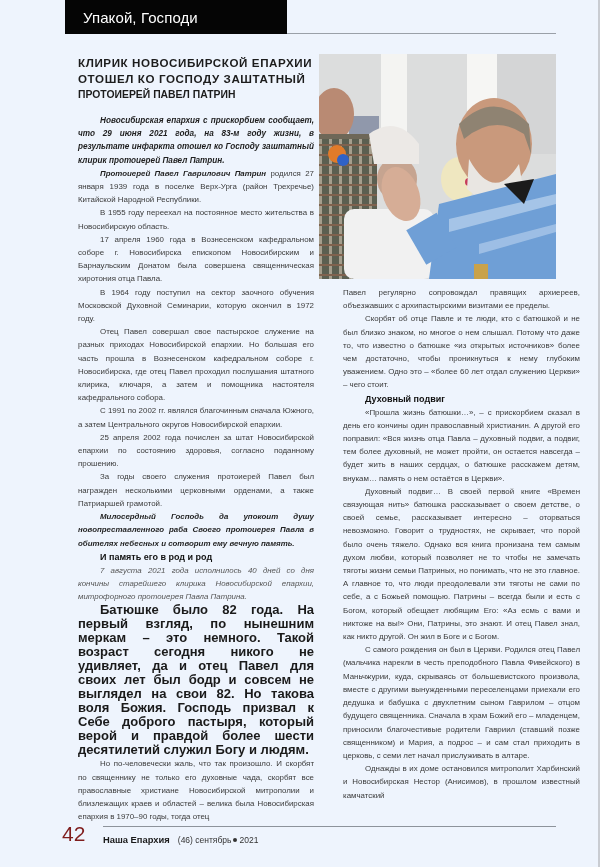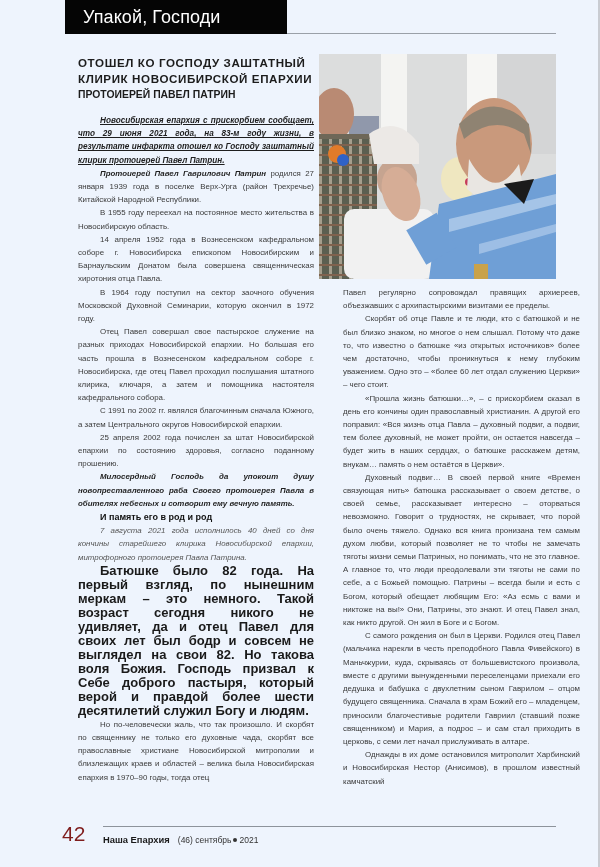--- a/index.html
+++ b/index.html
@@ -7,42 +7,42 @@
     width:600px; height:867px; overflow:hidden;
     background:#eef4fd;
     font-family:"Liberation Sans", sans-serif;
     color:#2a2a2a;
     position:relative;
   }
   .page-edge { position:absolute; right:0; top:0; width:2px; height:867px; background:#c9ccd2; }
   .section-bar {
     position:absolute; left:65px; top:0; width:222px; height:34px;
     background:#050505; color:#fff;
-    font-family:"Liberation Sans", sans-serif; font-size:18px;
+    font-family:"Liberation Sans", sans-serif; font-size:15px;
     display:flex; align-items:center; padding-left:18px; box-sizing:border-box;
     transform-origin:left; letter-spacing:0.1px;
   }
   .section-rule { position:absolute; left:287px; top:33px; width:269px; height:1px; background:#9aa0a8; }
   .headline {
     position:absolute; left:78px; top:55px; width:236px;
     font-family:"Liberation Sans", sans-serif; font-weight:bold;
     font-size:11.6px; line-height:16px; color:#1c1c1c; letter-spacing:0.6px;
     text-transform:uppercase;
   }
   .headline .l3 { font-size:10.4px; letter-spacing:0; }
   .photo {
     position:absolute; left:319px; top:54px; width:237px; height:225px;
     overflow:hidden; background:#d9dadb;
   }
   .col { position:absolute; font-size:7.9px; line-height:13.2px; color:#3a3a3a; text-align:justify; }
   .col-left { left:78px; top:114px; width:236px; }
   .col-right { left:319px; top:286px; width:237px;margin-left:24px; }
   .col p { margin:0; text-indent:22px; }
   .col p.noind { text-indent:0; }
-  .lead { font-style:italic; color:#1e1e1e; font-weight:bold; font-size:8.2px;text-decoration:underline; }
+  .lead { font-style:italic; color:#1e1e1e; font-weight:bold; font-size:8.2px; }
   .b-i { font-weight:bold; font-style:italic; color:#1e1e1e; }
   .subhead { font-weight:bold; font-size:9px; color:#111; margin:0; text-indent:22px; line-height:14px; }
   .intro-it { font-style:italic; color:#555; }
   .bold-para { font-weight:bold; font-size:13px; color:#1a1a1a; line-height:14px; }
   .footer-rule { position:absolute; left:103px; top:826px; width:453px; height:1px; background:#8d939b; }
   .page-num { position:absolute; left:62px; top:822px; font-size:21px; color:#7f1d1d; font-family:"Liberation Sans", sans-serif; }
   .footer-info { position:absolute; left:103px; top:834px; font-size:8.5px; color:#333; display:flex; align-items:center; gap:2px; }
   .footer-info .mag { font-weight:bold; font-size:9.4px; color:#1a1a1a; margin-right:6px; }
   .footer-info .dot { width:4px; height:4px; border-radius:50%; background:#333; display:inline-block; }
 </style>
@@ -50,22 +50,22 @@
 <body>
 
 <div class="page-edge"></div>
 
 <div class="section-bar">
   <span>Упакой, Господи</span>
 </div>
 <div class="section-rule"></div>
 
 <div class="headline">
+  <div>клирик Новосибирской епархии</div>
   <div>Отошел ко Господу заштатный</div>
-  <div>клирик Новосибирской епархии</div>
   <div class="l3">протоиерей Павел Патрин</div>
 </div>
 
 <div class="photo" aria-label="Протоиерей Павел Патрин в голубом облачении благословляет прихожан">
   <svg width="237" height="225" viewBox="0 0 237 225">
     <rect width="237" height="225" fill="#dcdddd"></rect>
     <rect x="62" y="0" width="26" height="110" fill="#f4f4f2"></rect>
     <rect x="148" y="0" width="30" height="95" fill="#f6f6f4"></rect>
     <rect x="178" y="0" width="59" height="100" fill="#d4d5d6"></rect>
     <rect x="30" y="62" width="30" height="40" fill="#5d6a8a" opacity="0.6"></rect>
@@ -96,35 +96,37 @@
     <ellipse cx="82" cy="140" rx="18" ry="28" fill="#d6ad96" transform="rotate(-20 82 140)"></ellipse>
     <rect x="95" y="165" width="35" height="40" fill="#6f9fd6" transform="rotate(-30 112 185)"></rect>
     <rect x="155" y="210" width="14" height="15" fill="#c9a24a"></rect>
   </svg>
 </div>
 
 <div class="col col-left">
   <p class="lead">Новосибирская епархия с прискорбием сообщает, что 29 июня 2021 года, на 83-м году жизни, в результате инфаркта отошел ко Господу заштатный клирик протоиерей Павел Патрин.</p>
   <p><span class="b-i">Протоиерей Павел Гаврилович Патрин</span><span> родился 27 января 1939 года в поселке Верх-Урга (район Трехречье) Китайской Народной Республики.</span></p>
   <p>В 1955 году переехал на постоянное место жительства в Новосибирскую область.</p>
-  <p>14 апреля 1952 года в Вознесенском кафедральном соборе г. Новосибирска епископом Новосибирским и Барнаульским Донатом была совершена священническая хиротония отца Павла.</p>
+  <p>17 апреля 1960 года в Вознесенском кафедральном соборе г. Новосибирска епископом Новосибирским и Барнаульским Донатом была совершена священническая хиротония отца Павла.</p>
   <p>В 1964 году поступил на сектор заочного обучения Московской Духовной Семинарии, которую окончил в 1972 году.</p>
   <p>Отец Павел совершал свое пастырское служение на разных приходах Новосибирской епархии. Но большая его часть прошла в Вознесенском кафедральном соборе г. Новосибирска, где отец Павел проходил послушания штатного клирика, ключаря, а затем и помощника настоятеля кафедрального собора.</p>
   <p>С 1991 по 2002 гг. являлся благочинным сначала Южного, а затем Центрального округов Новосибирской епархии.</p>
   <p>25 апреля 2002 года почислен за штат Новосибирской епархии по состоянию здоровья, согласно поданному прошению.</p>
+  <p>За годы своего служения протоиерей Павел был награжден несколькими церковными орденами, а также Патриаршей грамотой.</p>
   <p class="b-i">Милосердный Господь да упокоит душу новопреставленного раба Своего протоиерея Павла в обителях небесных и сотворит ему вечную память.</p>
   <p class="subhead">И память его в род и род</p>
   <p class="intro-it">7 августа 2021 года исполнилось 40 дней со дня кончины старейшего клирика Новосибирской епархии, митрофорного протоиерея Павла Патрина.</p>
   <p class="bold-para">Батюшке было 82 года. На первый взгляд, по нынешним меркам – это немного. Такой возраст сегодня никого не удивляет, да и отец Павел для своих лет был бодр и совсем не выглядел на свои 82. Но такова воля Божия. Господь призвал к Себе доброго пастыря, который верой и правдой более шести десятилетий служил Богу и людям.</p>
   <p>Но по-человечески жаль, что так произошло. И скорбят по священнику не только его духовные чада, скорбят все православные христиане Новосибирской митрополии и близлежащих краев и областей – велика была Новосибирская епархия в 1970–90 годы, тогда отец</p>
 </div>
 
 <div class="col col-right">
   <p class="noind">Павел регулярно сопровождал правящих архиереев, объезжавших с архипастырскими визитами ее пределы.</p>
   <p>Скорбят об отце Павле и те люди, кто с батюшкой и не был близко знаком, но многое о нем слышал. Потому что даже то, что известно о батюшке «из открытых источников» более чем достаточно, чтобы проникнуться к нему глубоким уважением. Одно это – «более 60 лет отдал служению Церкви» – чего стоит.</p>
+  <p class="subhead">Духовный подвиг</p>
   <p>«Прошла жизнь батюшки…», – с прискорбием сказал в день его кончины один православный христианин. А другой его поправил: «Вся жизнь отца Павла – духовный подвиг, а подвиг, тем более духовный, не может пройти, он остается навсегда – будет жить в наших сердцах, о батюшке расскажем детям, внукам… память о нем остаётся в Церкви».</p>
   <p>Духовный подвиг… В своей первой книге «Времен связующая нить» батюшка рассказывает о своем детстве, о своей семье, рассказывает интересно – оторваться невозможно. Говорит о трудностях, не скрывает, что порой было очень тяжело. Однако вся книга пронизана тем самым духом любви, который позволяет не то чтобы не замечать тяготы жизни семьи Патриных, но понимать, что не это главное. А главное то, что люди преодолевали эти тяготы не сами по себе, а с Божьей помощью. Патрины – всегда были и есть с Богом, который обещает любящим Его: «Аз есмь с вами и никтоже на вы!» Они, Патрины, это знают. И отец Павел знал, как никто другой. Он жил в Боге и с Богом.</p>
   <p>С самого рождения он был в Церкви. Родился отец Павел (мальчика нарекли в честь преподобного Павла Фивейского) в Маньчжурии, куда, скрываясь от большевистского произвола, вместе с другими вынужденными переселенцами приехали его дедушка и бабушка с двухлетним сыном Гаврилом – отцом будущего священника. Сначала в храм Божий его – младенцем, приносили благочестивые родители Гавриил (ставший позже священником) и Мария, а подрос – и сам стал приходить в церковь, с семи лет начал прислуживать в алтаре.</p>
   <p>Однажды в их доме остановился митрополит Харбинский и Новосибирская Нестор (Анисимов), в прошлом известный камчатский</p>
 </div>
 
 <div class="page-num">42</div>
 <div class="footer-rule"></div>
 <div class="footer-info">
   <span class="mag">Наша Епархия</span>

